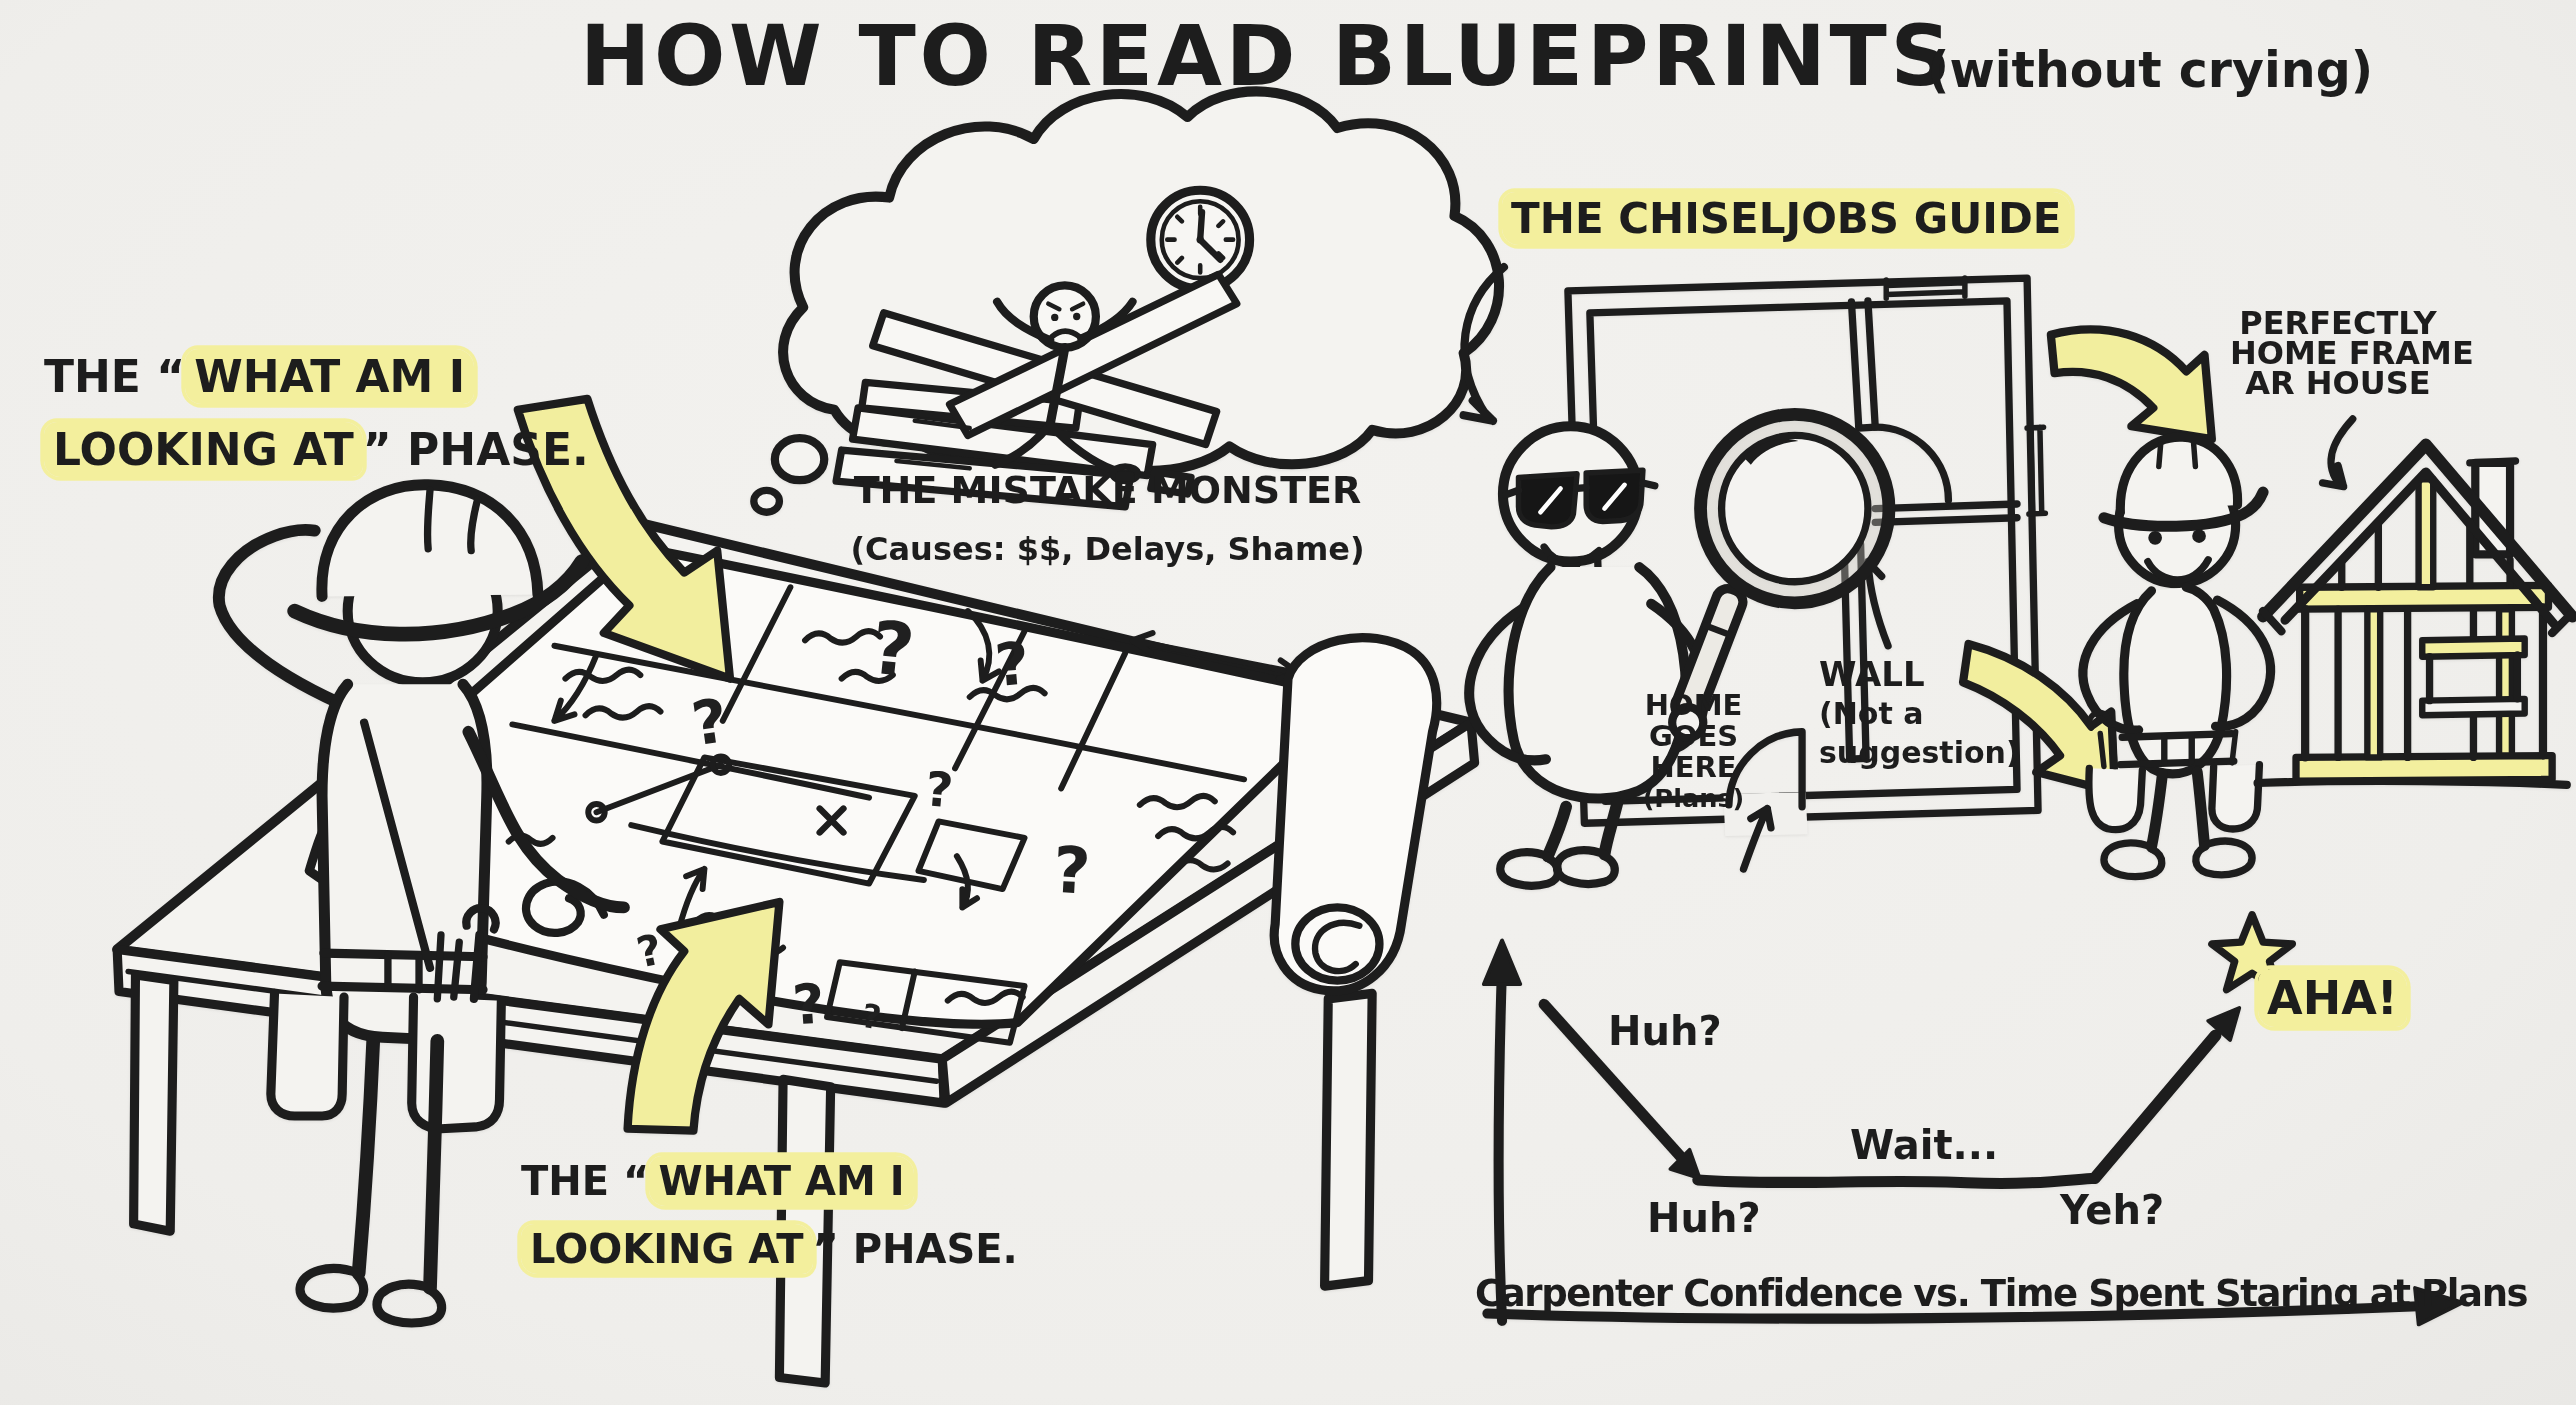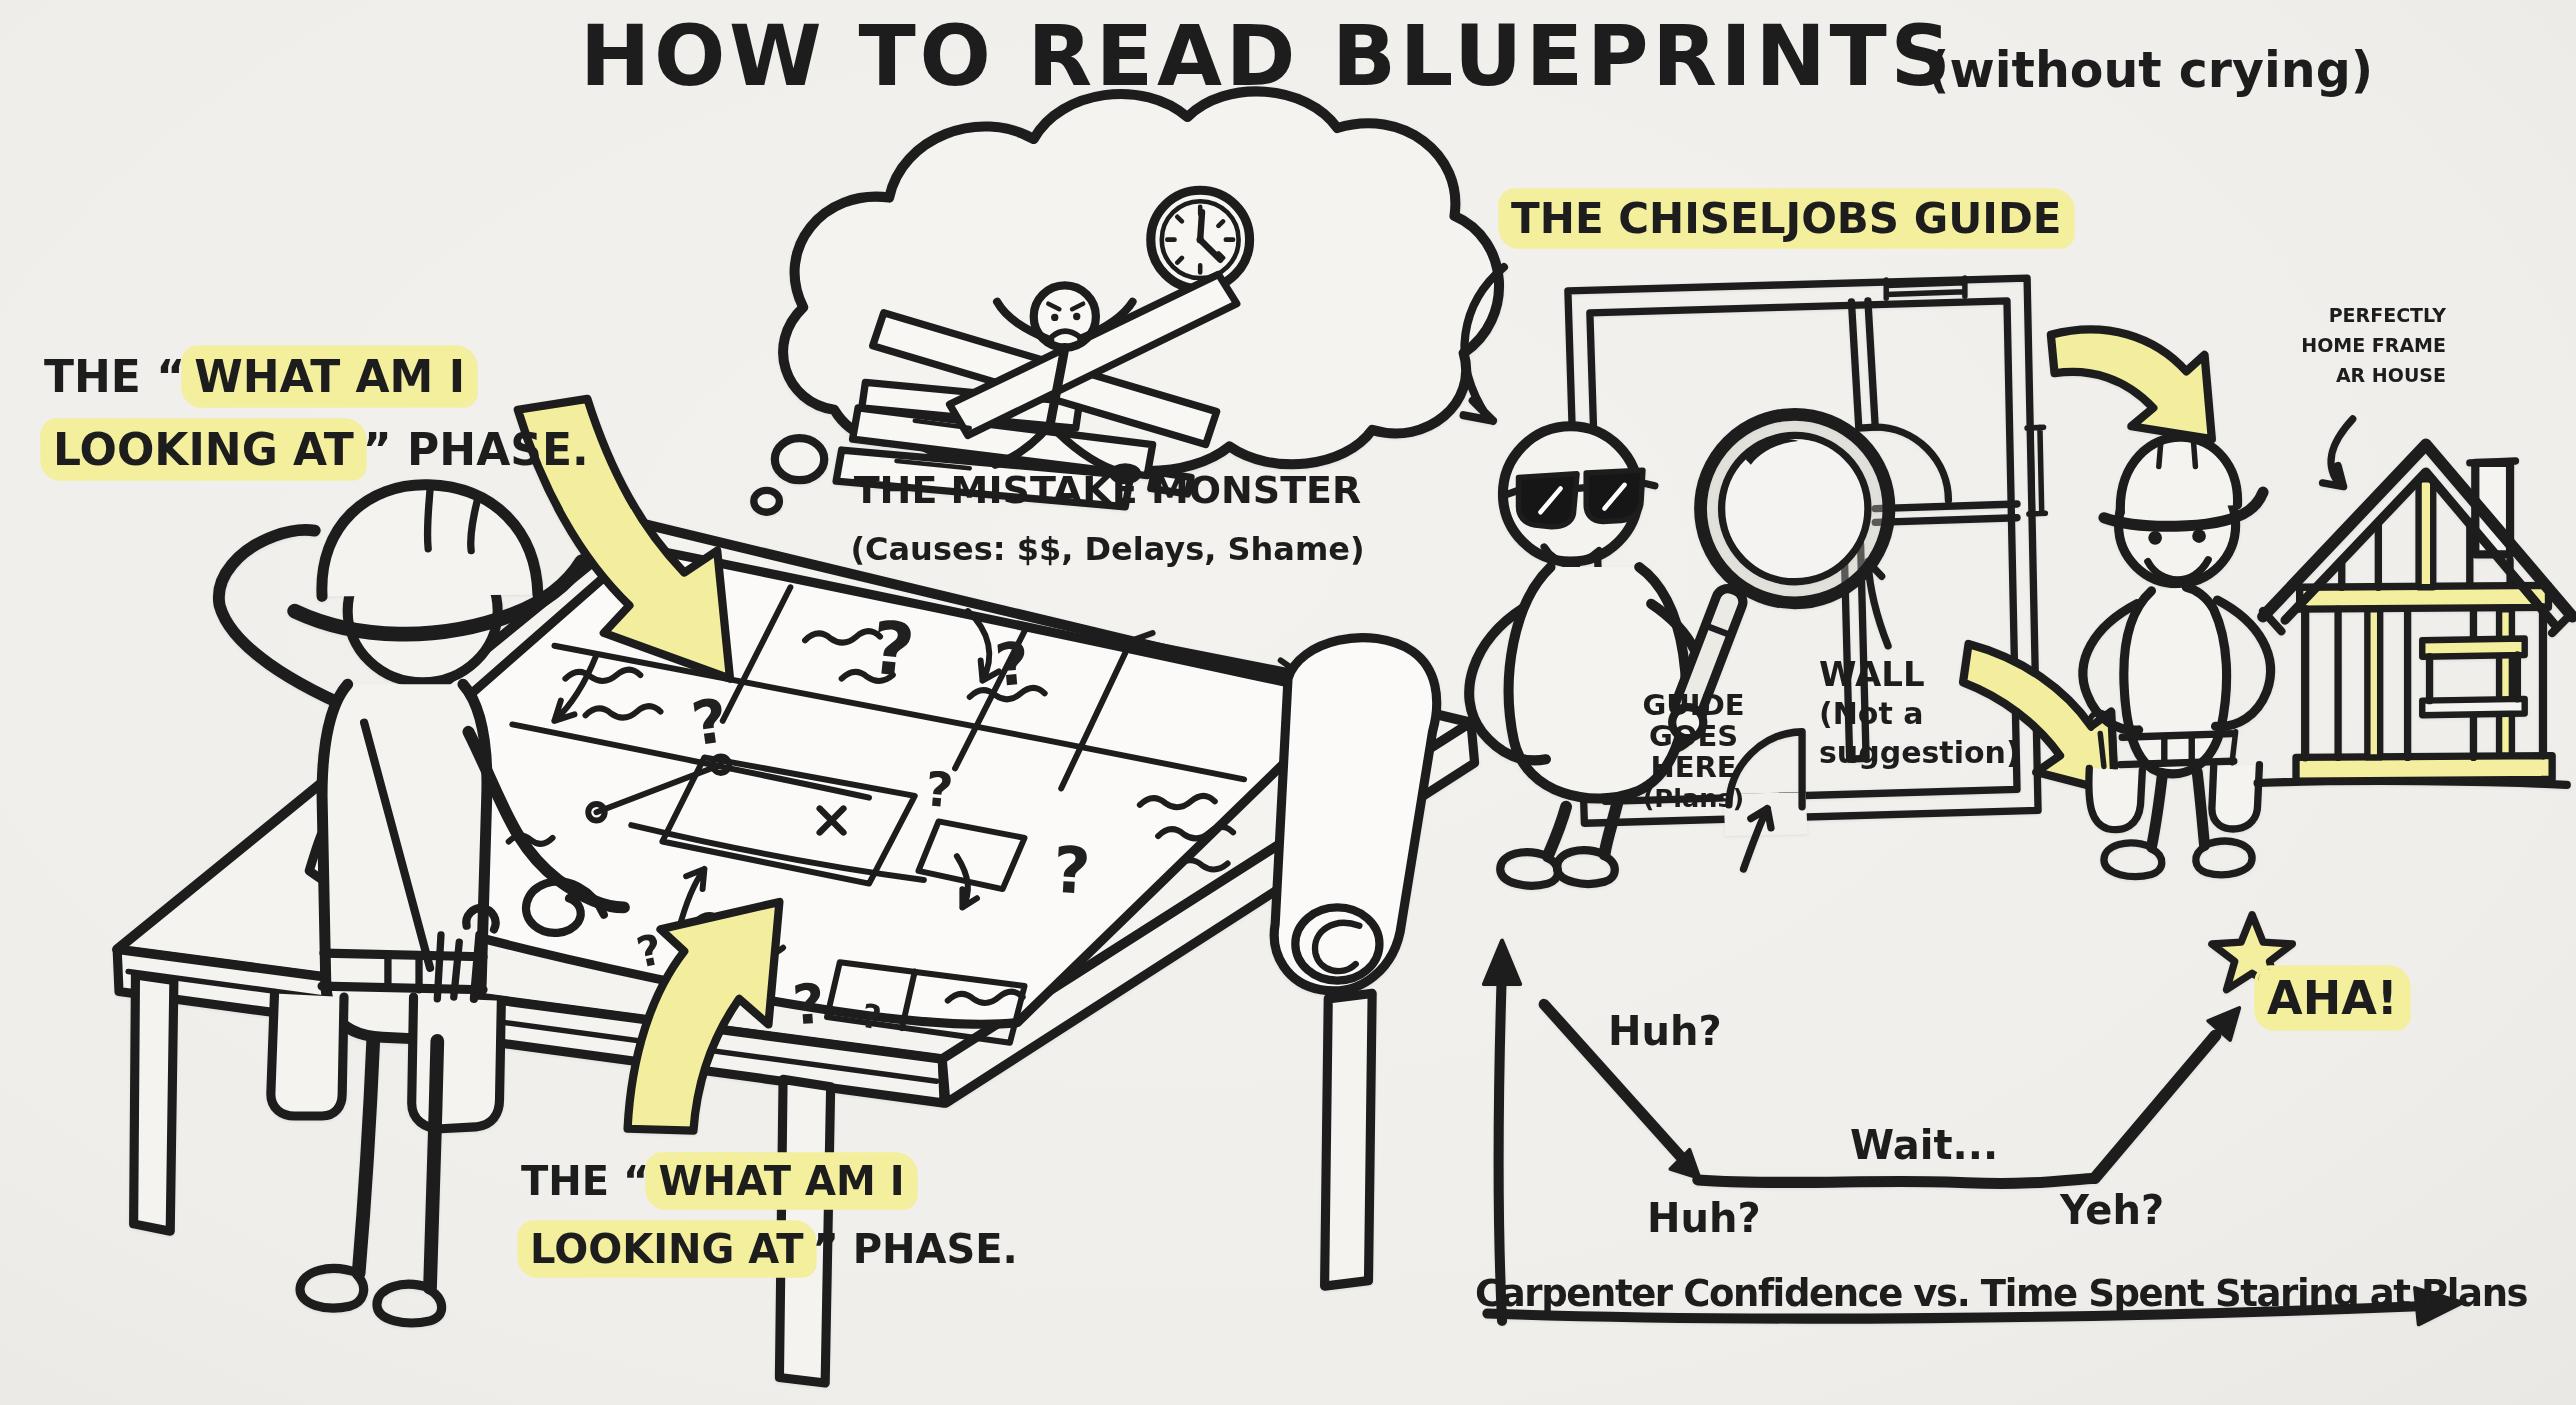--- a/index.html
+++ b/index.html
@@ -19,21 +19,21 @@
   #phase-top{left:44px;top:340px;font-size:44px;line-height:73px;}
   #phase-bottom{left:521px;top:1147px;font-size:40px;line-height:68px;}
   #bubble-caption{left:842px;top:468px;width:531px;}
   #bubble-caption .l1{font-size:38px;}
   #bubble-caption .l2{font-size:32px;margin-top:18px;}
   #guide-title{left:1502px;top:194px;font-size:42px;}
   #door-label{left:1626px;top:690px;width:135px;font-size:29px;line-height:31px;}
   #door-label .small{font-size:25.6px;}
   #wall-label{left:1819px;top:655px;font-size:34px;line-height:39px;}
   #wall-label .small{font-size:30px;}
-  #house-label{left:2230px;top:300px;width:216px;font-size:19px;line-height:30px;text-align:right;}
+  #house-label{left:2230px;top:308px;width:216px;font-size:32px;line-height:30px;}
   .chart-label{font-size:40px;}
   #chart-aha{left:2258px;top:971px;font-size:46px;}
   #chart-caption{left:1475px;top:1272px;width:1006px;font-size:37px;letter-spacing:-1.4px;}
   #chart-huh1{left:1608px;top:1008px;}
   #chart-huh2{left:1647px;top:1195px;}
   #chart-wait{left:1850px;top:1122px;}
   #chart-yeh{left:2060px;top:1187px;}
   svg .qm{font-family:"DejaVu Sans","Liberation Sans",sans-serif;font-weight:700;fill:#202020;}
 </style>
 </head>
@@ -314,21 +314,21 @@
   <div id="phase-bottom" class="txt">
     <div><span>THE “</span><span class="hl">WHAT AM I</span></div>
     <div><span class="hl">LOOKING AT</span><span>” PHASE.</span></div>
   </div>
 
   <div id="guide-title" class="txt">
     <span class="hl">THE CHISELJOBS GUIDE</span>
   </div>
 
   <div id="door-label" class="txt center">
-    <div>GUIDE</div>
+    <div>HOME</div>
     <div>GOES</div>
     <div>HERE</div>
     <div class="small">(Plans)</div>
   </div>
 
   <div id="wall-label" class="txt">
     <div>WALL</div>
     <div class="small">(Not a</div>
     <div class="small">suggestion)</div>
   </div>

